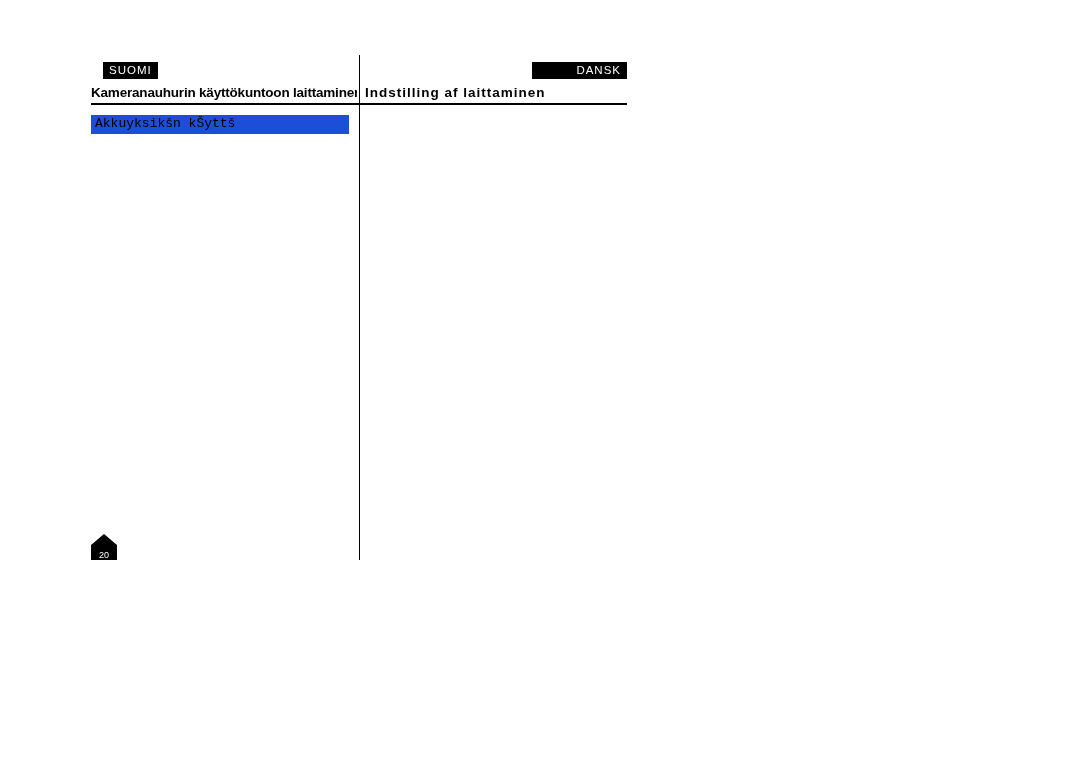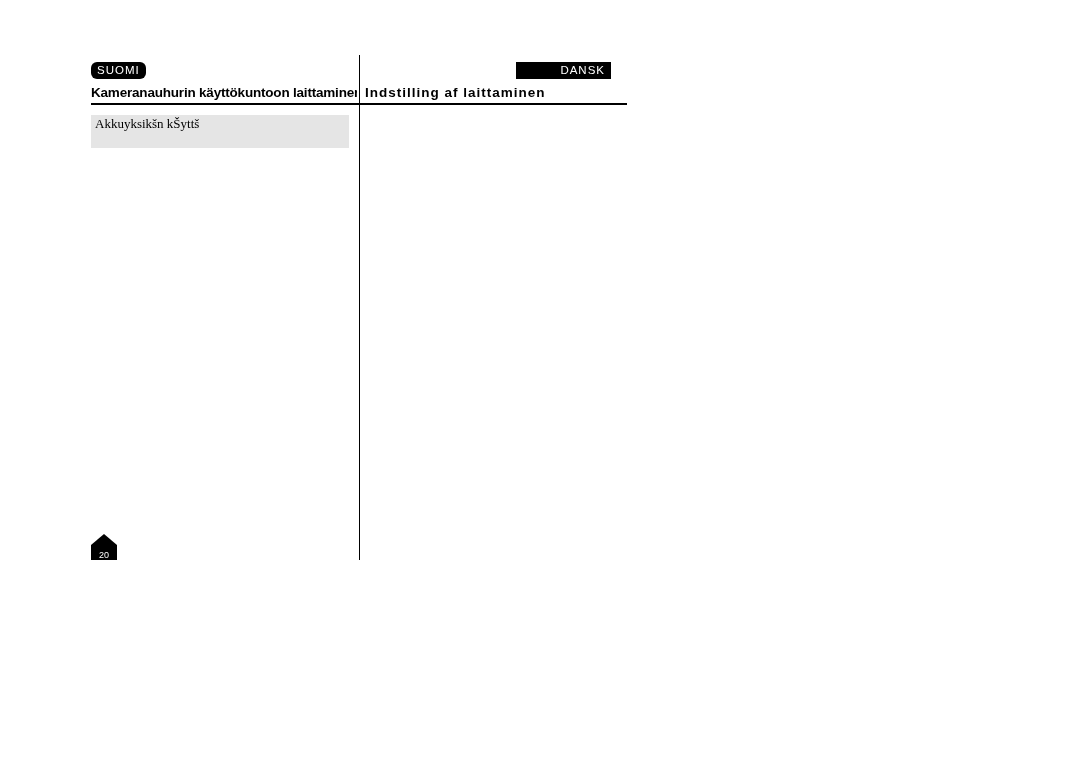--- a/index.html
+++ b/index.html
@@ -34,22 +34,22 @@
   .lang-label {
     position: absolute;
     top: 7px;
     background: #000;
     color: #fff;
     font-size: 11.5px;
     letter-spacing: 1px;
     padding: 2px 6px 2px 6px;
     line-height: 1.1;
   }
-  .lang-left { left: 0; border-radius: 6px; }
-  .lang-right { right: 16px; padding-left: 44px; }
+  .lang-left { left: 12px; }
+  .lang-right { right: 0; padding-left: 44px; }
   .heading-row {
     position: absolute;
     top: 28px;
     left: 0;
     right: 0;
     height: 20px;
     border-bottom: 2px solid #000;
     display: flex;
   }
   .heading-left, .heading-right {
@@ -68,24 +68,24 @@
   .heading-right {
     padding-left: 8px;
     letter-spacing: 1px;
     font-family: Arial, Helvetica, sans-serif;
   }
   .subheading-bar {
     position: absolute;
     top: 60px;
     left: 0;
     width: calc(50% - 10px);
-    background: #e5e5e5;
-    font-family: Liberation Serif, serif;
+    background: #1d4ed8;
+    font-family: Liberation Mono, monospace;
     font-size: 13px;
-    padding: 1px 4px 15px 4px;
+    padding: 1px 4px 1px 4px;
     line-height: 1.3;
     box-sizing: border-box;
   }
   .page-number-marker {
     position: absolute;
     left: 0;
     bottom: 0;
     width: 26px;
     height: 26px;
   }

